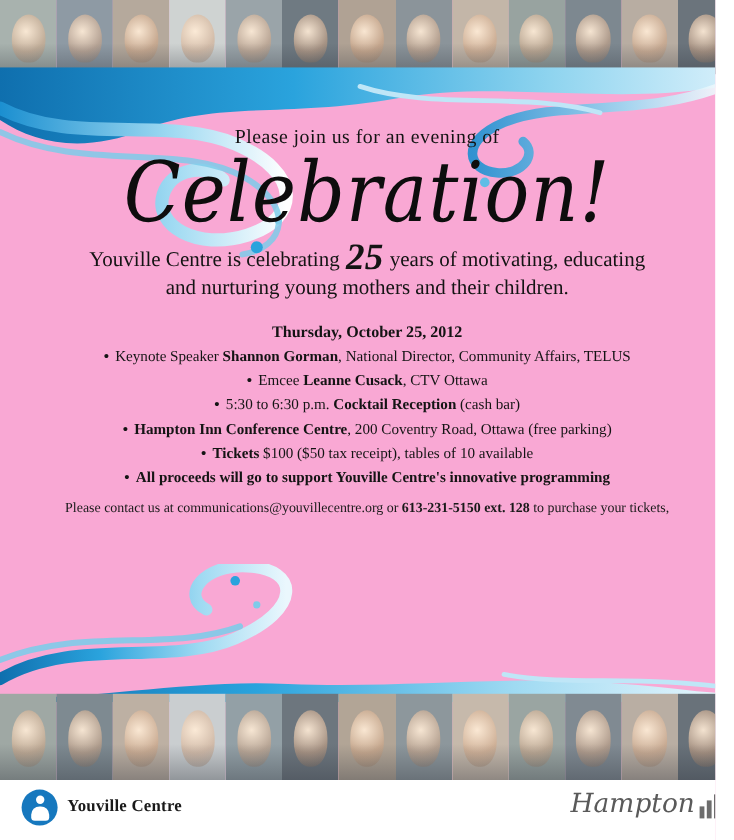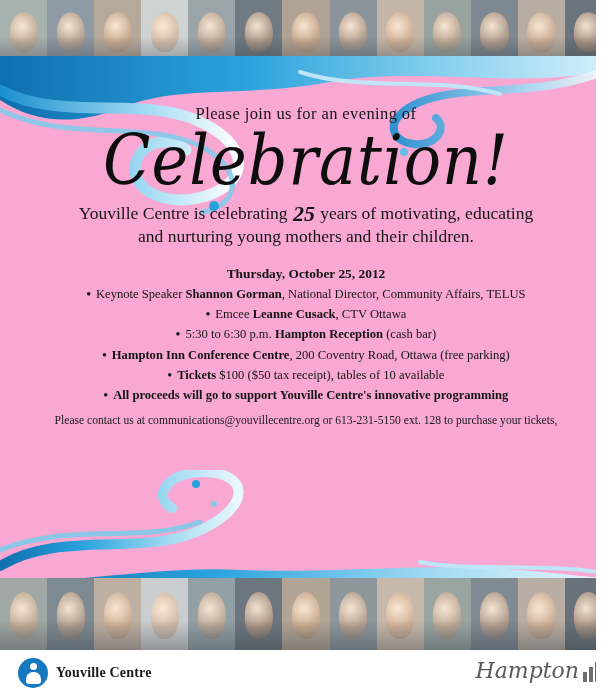--- a/index.html
+++ b/index.html
@@ -103,21 +103,21 @@
     transform-origin: center top;
   }
   .subhead {
     width: 470px;
     margin: 14px auto 0 auto;
     font-size: 17.5px;
     line-height: 1.34;
     color: #141414;
   }
   .subhead .big25 {
-    font-size: 22px;
+    font-size: 31px;
     font-weight: bold;
     font-style: italic;
     line-height: 0.8;
     vertical-align: -2px;
     padding: 0 1px;
   }
 
   .details {
     width: 540px;
     margin: 18px auto 0 auto;
@@ -140,21 +140,21 @@
   }
   .details b { font-weight: bold; }
 
   .contact {
     width: 540px;
     margin: 12px auto 0 auto;
     font-size: 11.6px;
     line-height: 1.45;
     color: #1a1a1a;
   }
-  .contact b { font-weight: normal; text-align: right; }
+  .contact b { font-weight: bold; text-align: right; }
   .contact a {
     color: #1a1a1a;
     text-decoration: none;
     font-weight: normal;
   }
 
   
   .footer {
     position: absolute;
     left: 0;
@@ -301,21 +301,21 @@
         <span>Keynote Speaker </span><b>Shannon Gorman</b><span>, National Director, Community Affairs, TELUS</span>
       </div>
 
       <div class="bullet-row">
         <span class="dot">•</span>
         <span>Emcee </span><b>Leanne Cusack</b><span>, CTV Ottawa</span>
       </div>
 
       <div class="bullet-row">
         <span class="dot">•</span>
-        <span>5:30 to 6:30 p.m. </span><b>Hampton Reception</b><span> (cash bar)</span>
+        <span>5:30 to 6:30 p.m. </span><b>Cocktail Reception</b><span> (cash bar)</span>
       </div>
 
 
       <div class="bullet-row">
         <span class="dot">•</span>
         <b>Hampton Inn Conference Centre</b><span>, 200 Coventry Road, Ottawa (free parking)</span>
       </div>
 
       <div class="bullet-row">
         <span class="dot">•</span>

